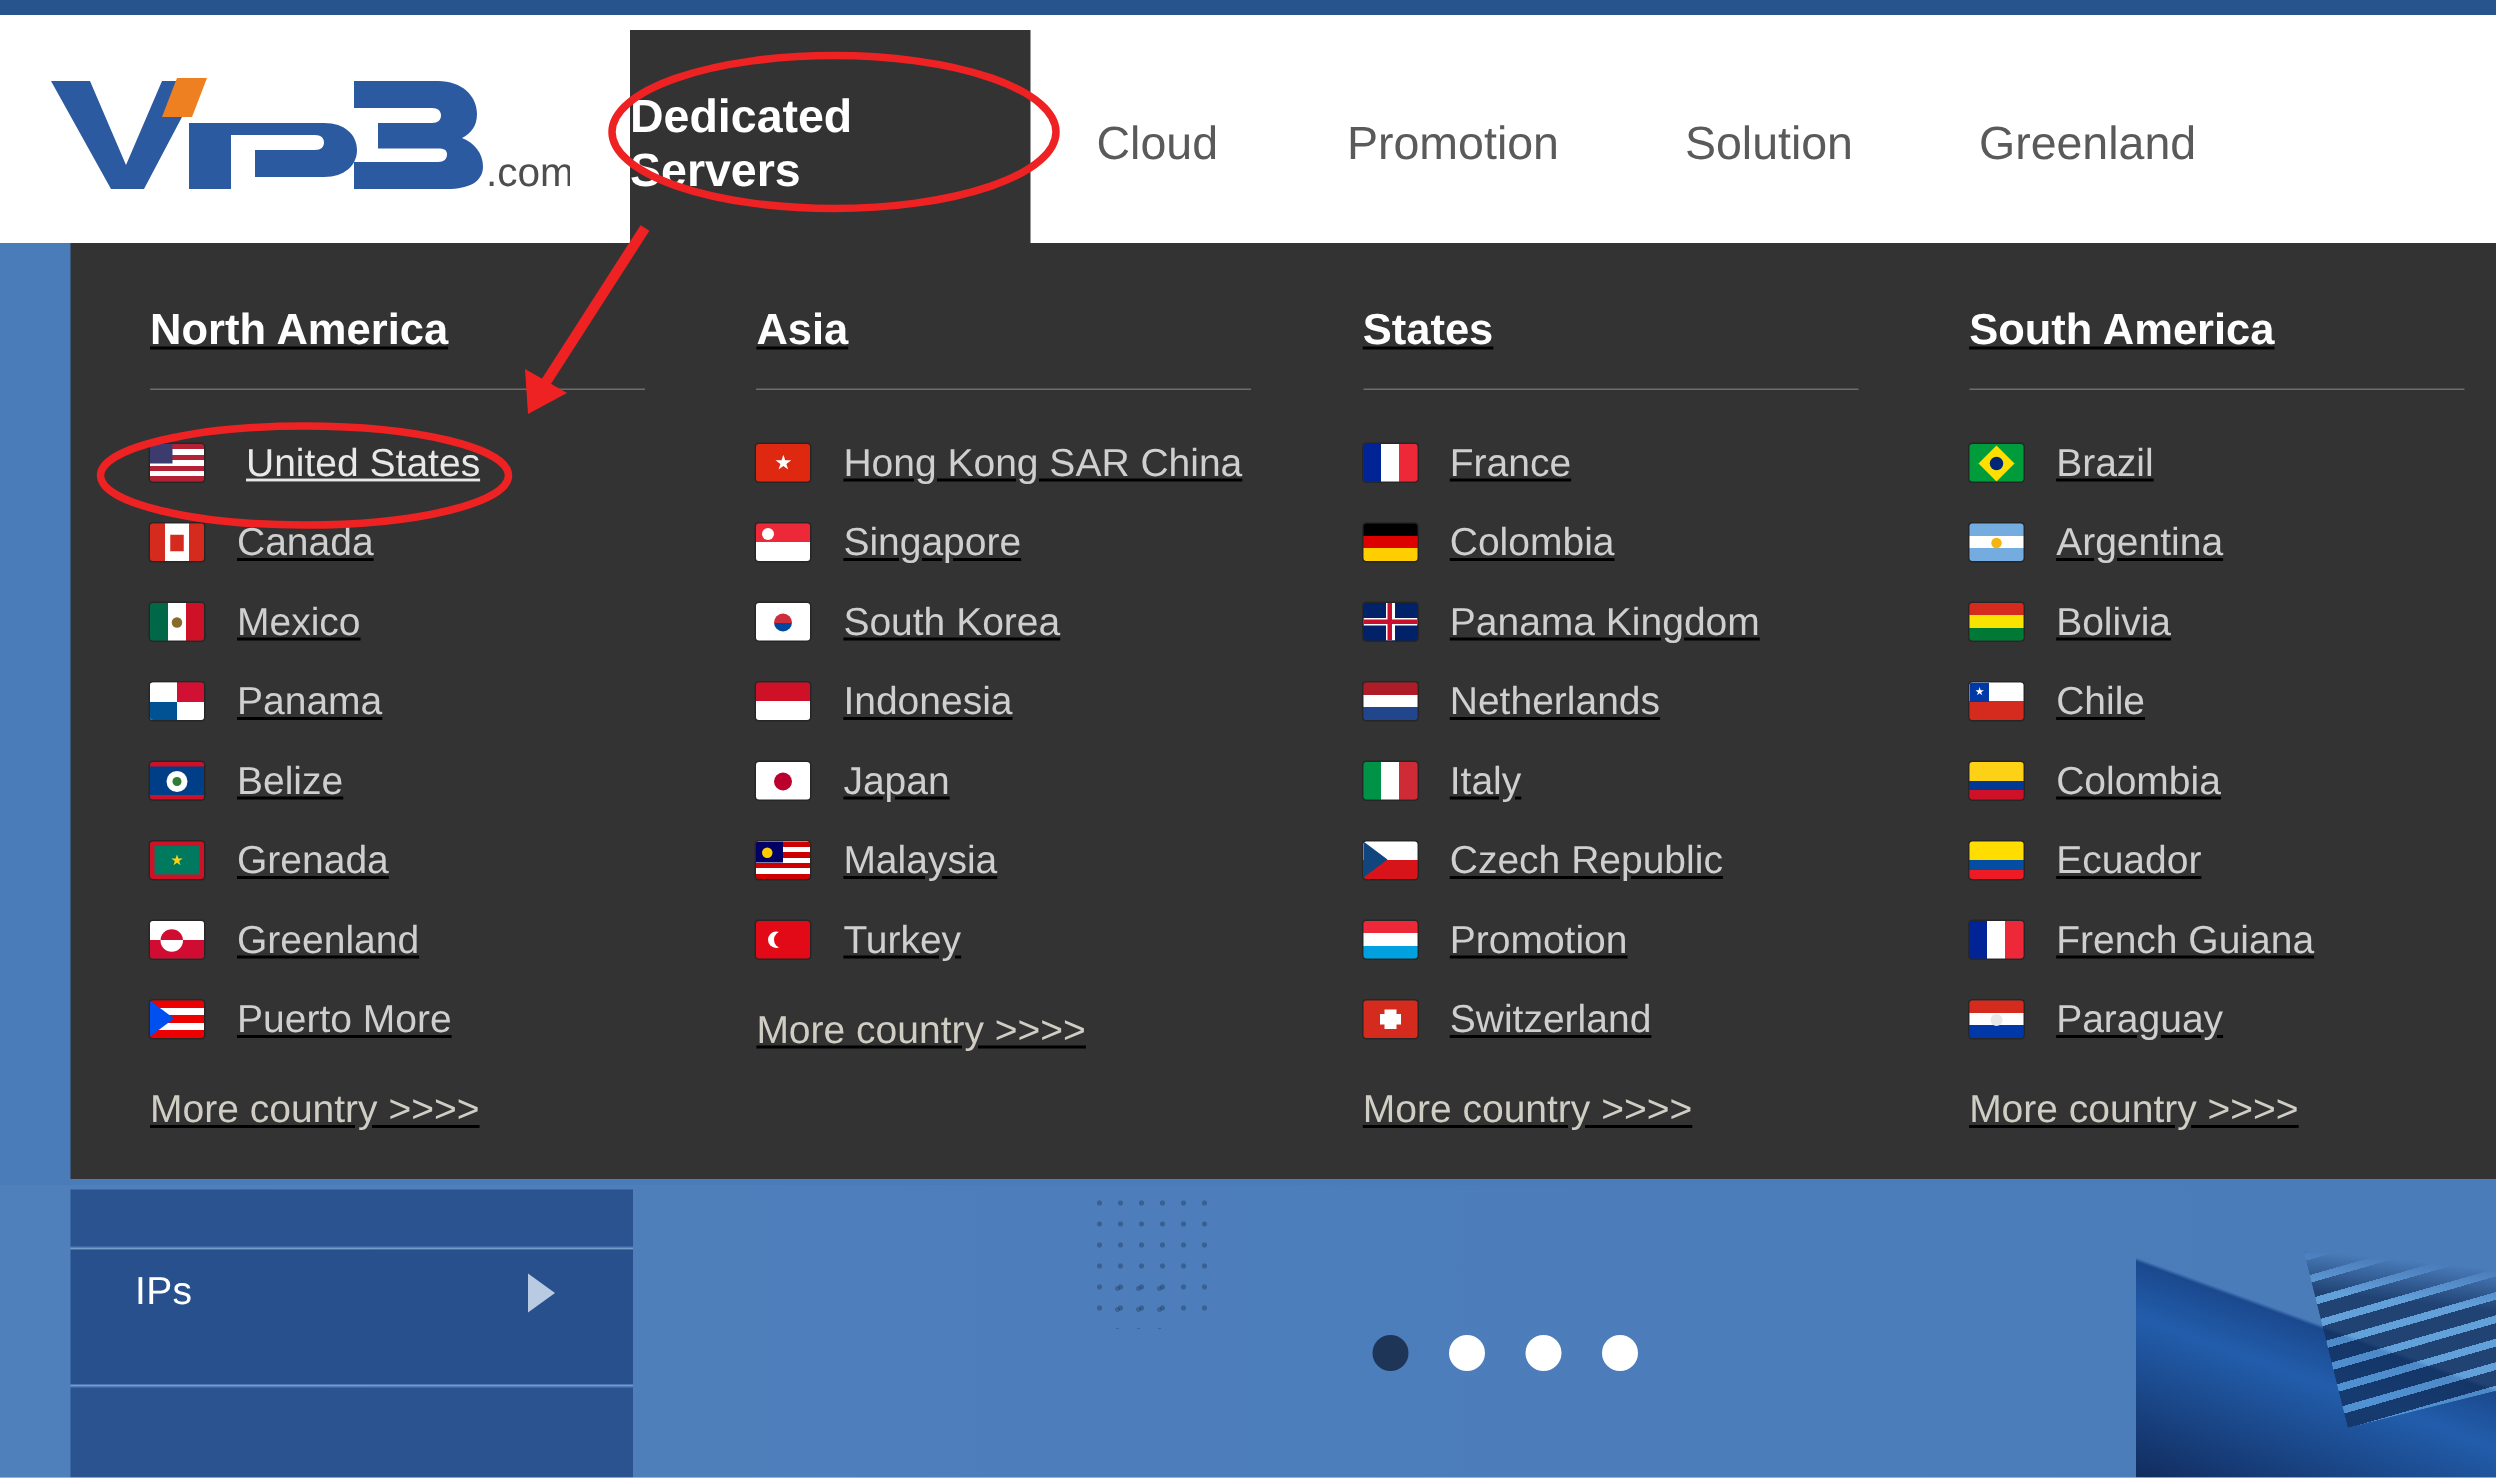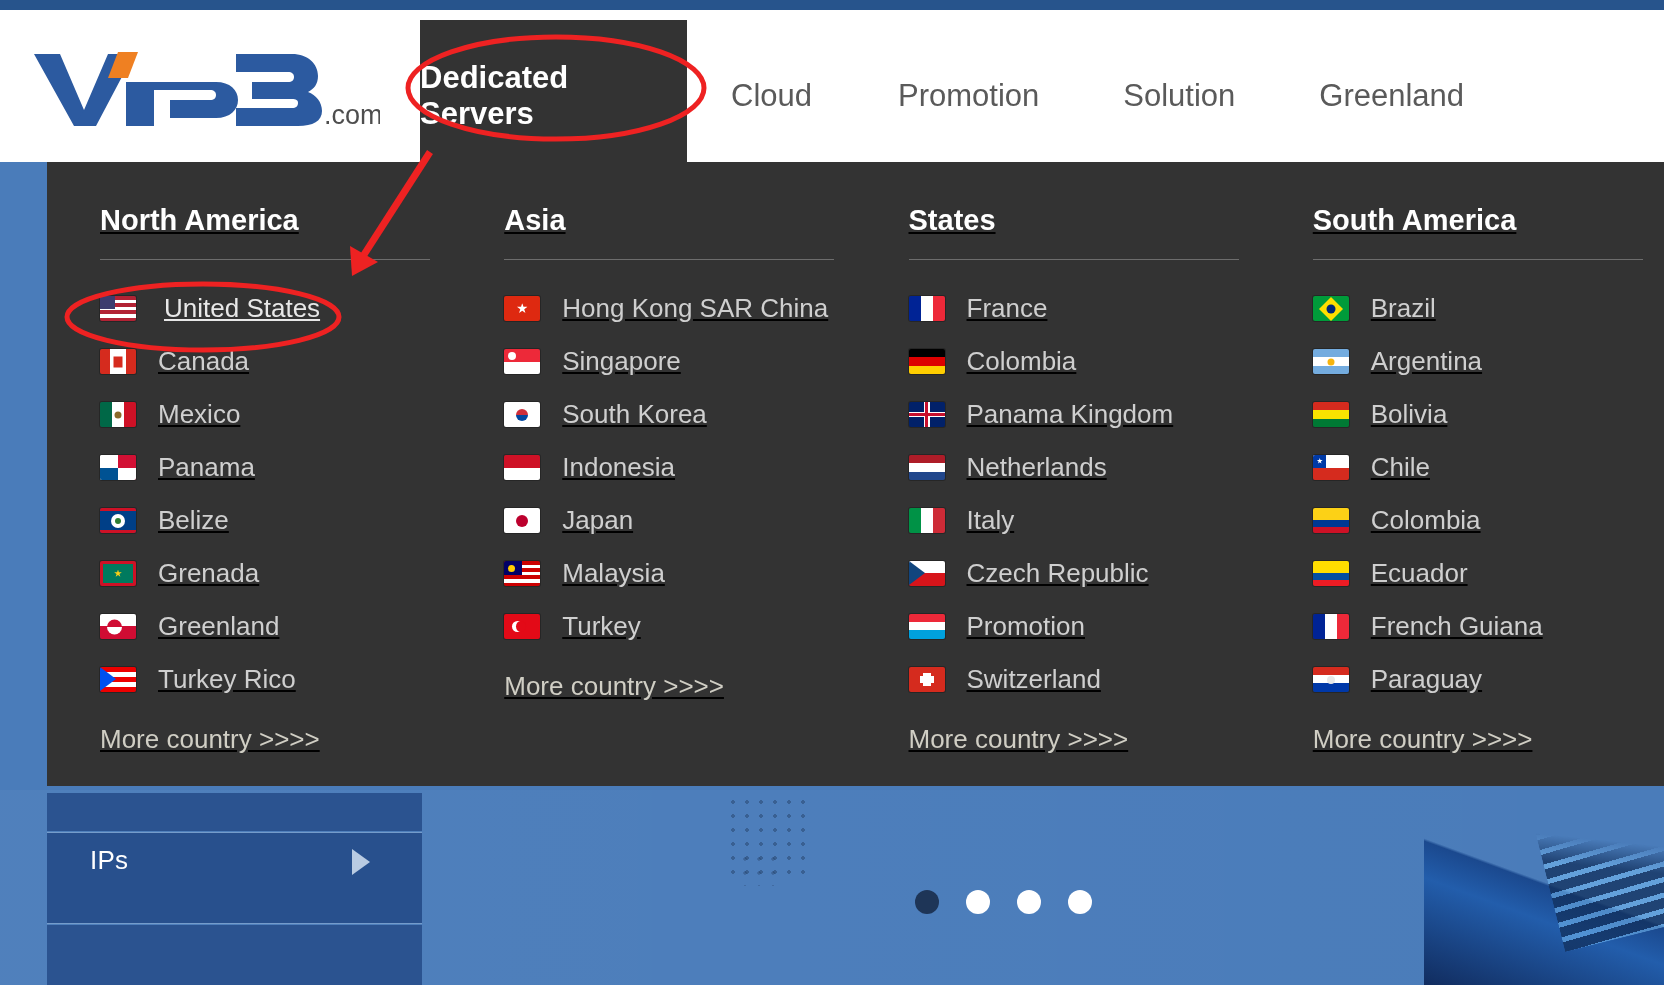--- a/index.html
+++ b/index.html
@@ -350,21 +350,21 @@
           <div class="country-row">
             <span class="flag" style="background:linear-gradient(180deg,#fff 0 50%,#d00c33 50%);">
               <span style="position:absolute;left:7px;top:50%;transform:translateY(-50%);width:15px;height:15px;border-radius:50%;background:linear-gradient(180deg,#d00c33 0 50%,#fff 50%)"></span>
             </span>
             <span class="country-name">Greenland</span>
           </div>
           <div class="country-row">
             <span class="flag" style="background:repeating-linear-gradient(180deg,#ed0000 0 5px,#fff 5px 10px);">
               <span style="position:absolute;left:0;top:0;width:0;height:0;border-top:12.5px solid transparent;border-bottom:12.5px solid transparent;border-left:16px solid #0050f0"></span>
             </span>
-            <span class="country-name">Turkey Rico</span>
+            <span class="country-name">Puerto More</span>
           </div>
           <div class="more-link">More country &gt;&gt;&gt;&gt;</div>
         </div>
         <div class="mega-col">
           <div class="col-title">Asia</div>
           <div class="col-rule"></div>
           <div class="country-row">
             <span class="flag" style="background:#de2910;">
               <span style="position:absolute;left:50%;top:50%;transform:translate(-50%,-50%);width:11px;height:11px;background:#fff;clip-path:polygon(50% 0,61% 35%,98% 35%,68% 57%,79% 91%,50% 70%,21% 91%,32% 57%,2% 35%,39% 35%)"></span>
             </span>

